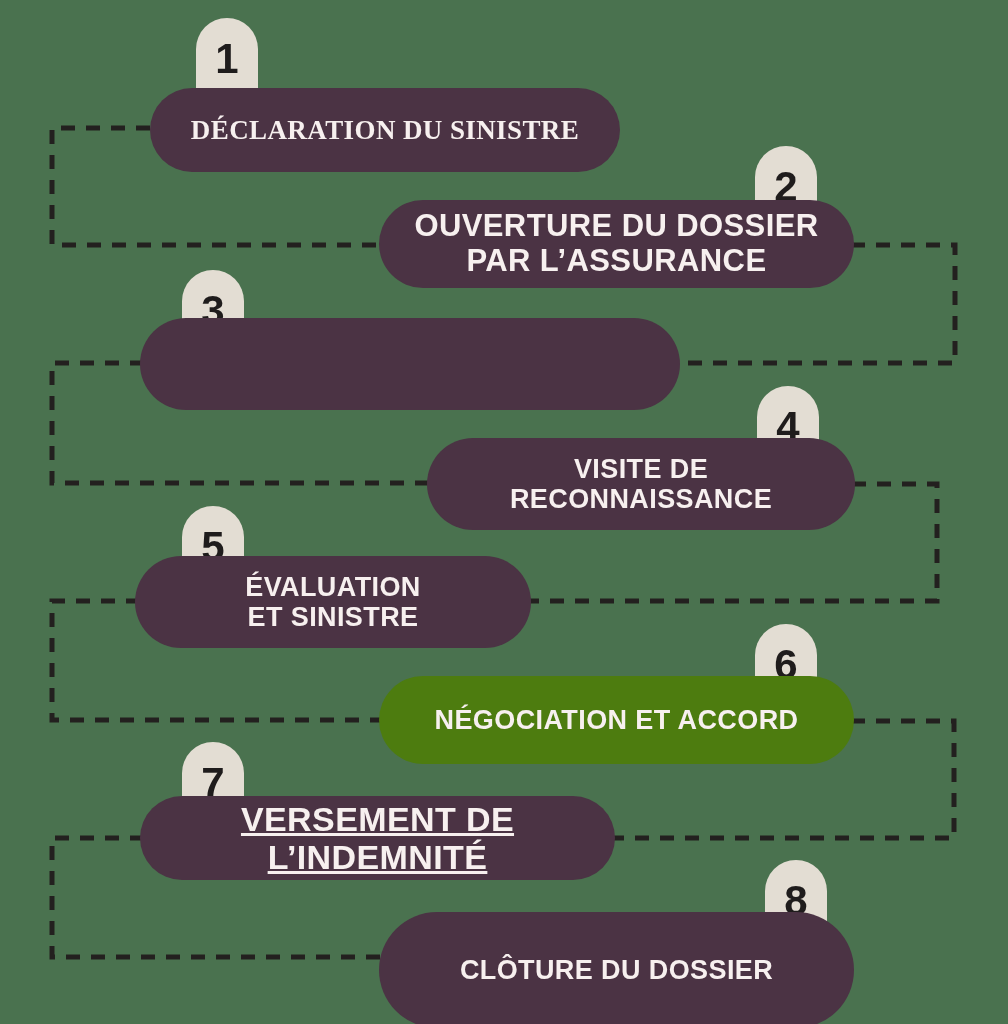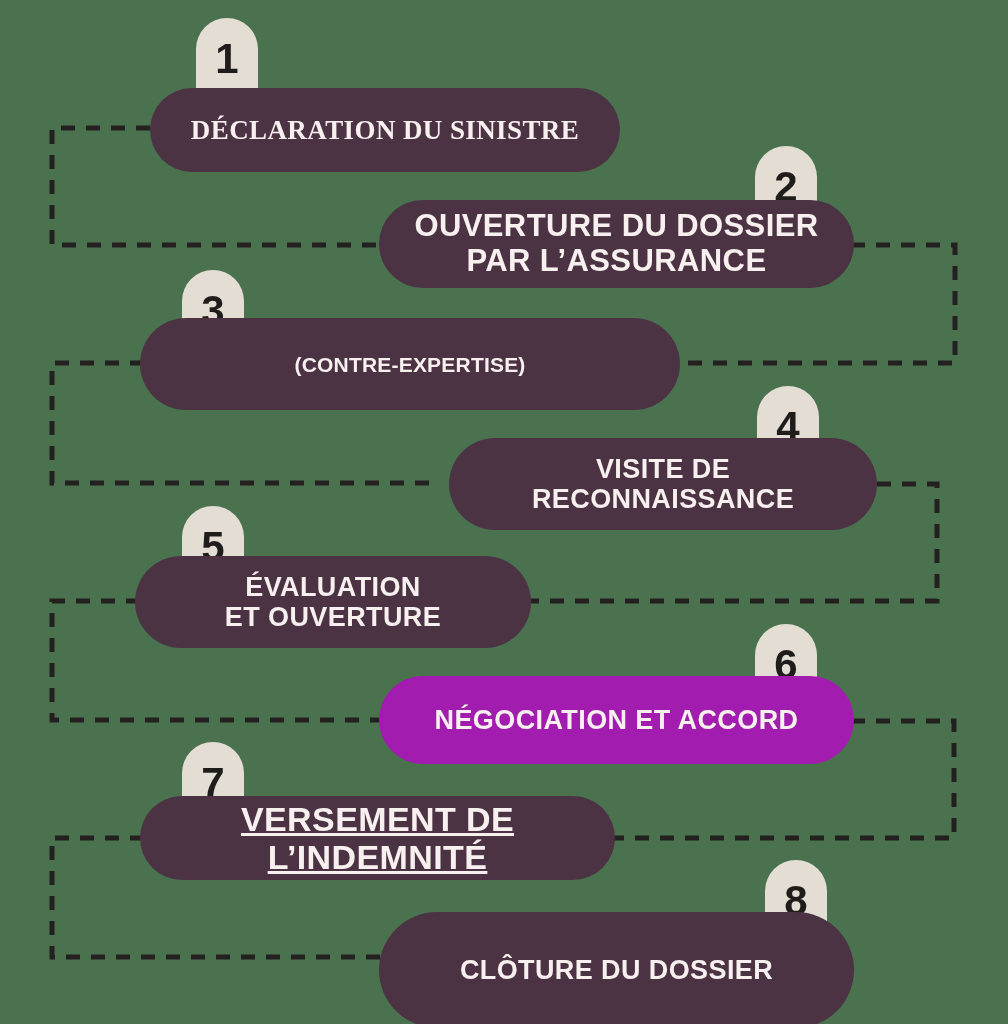--- a/index.html
+++ b/index.html
@@ -78,21 +78,21 @@
   
   #step-2 .badge { left:755px; top:146px; }
   #step-2 .pill  { left:379px; top:200px; width:475px; height:88px; }
   #step-2 .pill-label { font-size:31px; }
   
   #step-3 .badge { left:182px; top:270px; }
   #step-3 .pill  { left:140px; top:318px; width:540px; height:92px; }
   #step-3 .pill-label { font-size:29px; }
   
   #step-4 .badge { left:757px; top:386px; }
-  #step-4 .pill  { left:449px; top:438px; width:428px; height:92px; }
+  #step-4 .pill  { left:427px; top:438px; width:428px; height:92px; }
   #step-4 .pill-label { font-size:27px; }
   
   #step-5 .badge { left:182px; top:506px; }
   #step-5 .pill  { left:135px; top:556px; width:396px; height:92px; }
   #step-5 .pill-label { font-size:27px; }
   
   #step-6 .badge { left:755px; top:624px; }
   #step-6 .pill  { left:379px; top:676px; width:475px; height:88px; }
   #step-6 .pill-label { font-size:27px; }
   
@@ -141,50 +141,49 @@
 PAR L’ASSURANCE</span>
     </div>
   </div>
 
   <div class="step" id="step-3">
     <div class="badge" style="background: rgb(227, 221, 211);">
       <span class="badge-num" style="color: rgb(31, 28, 28);">3</span>
     </div>
     <div class="pill" style="background: rgb(75, 51, 68);">
       <span class="pill-label" style="color: rgb(247, 240, 239);">
-        <span class="pill-sub">(CONTRE-EXPERTISE)</span>
       </span>
     </div>
   </div>
 
   <div class="step" id="step-4">
     <div class="badge" style="background: rgb(227, 221, 211);">
       <span class="badge-num" style="color: rgb(31, 28, 28);">4</span>
     </div>
     <div class="pill" style="background: rgb(75, 51, 68);">
       <span class="pill-label" style="color: rgb(247, 240, 239);">VISITE DE
 RECONNAISSANCE</span>
     </div>
   </div>
 
   <div class="step" id="step-5">
     <div class="badge" style="background: rgb(227, 221, 211);">
       <span class="badge-num" style="color: rgb(31, 28, 28);">5</span>
     </div>
     <div class="pill" style="background: rgb(75, 51, 68);">
       <span class="pill-label" style="color: rgb(247, 240, 239);">ÉVALUATION
-ET OUVERTURE</span>
+ET SINISTRE</span>
     </div>
   </div>
 
   <div class="step" id="step-6">
     <div class="badge" style="background: rgb(227, 221, 211);">
       <span class="badge-num" style="color: rgb(31, 28, 28);">6</span>
     </div>
-    <div class="pill" style="background: #a21caf;">
+    <div class="pill" style="background: #4d7c0f;">
       <span class="pill-label" style="color: rgb(247, 240, 239);">NÉGOCIATION ET ACCORD</span>
     </div>
   </div>
 
   <div class="step" id="step-7">
     <div class="badge" style="background: rgb(227, 221, 211);">
       <span class="badge-num" style="color: rgb(31, 28, 28);">7</span>
     </div>
     <div class="pill" style="background: rgb(75, 51, 68);">
       <span class="pill-label" style="color: rgb(247, 240, 239);">VERSEMENT DE L’INDEMNITÉ</span>

